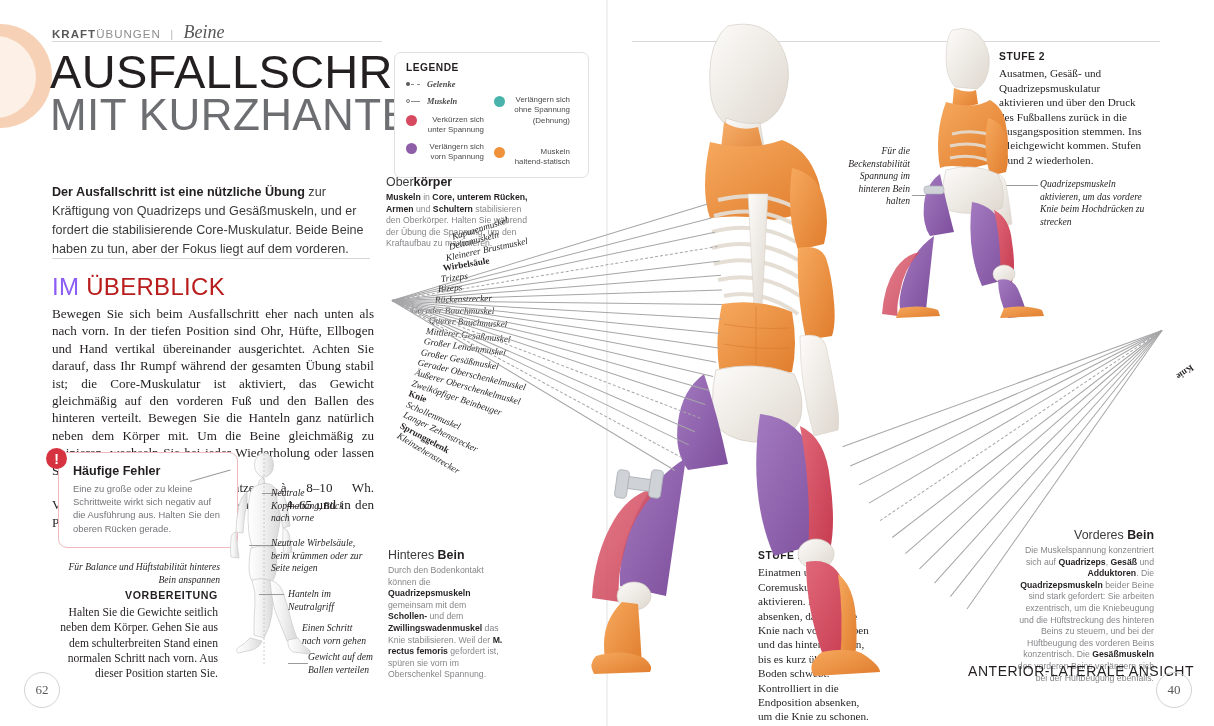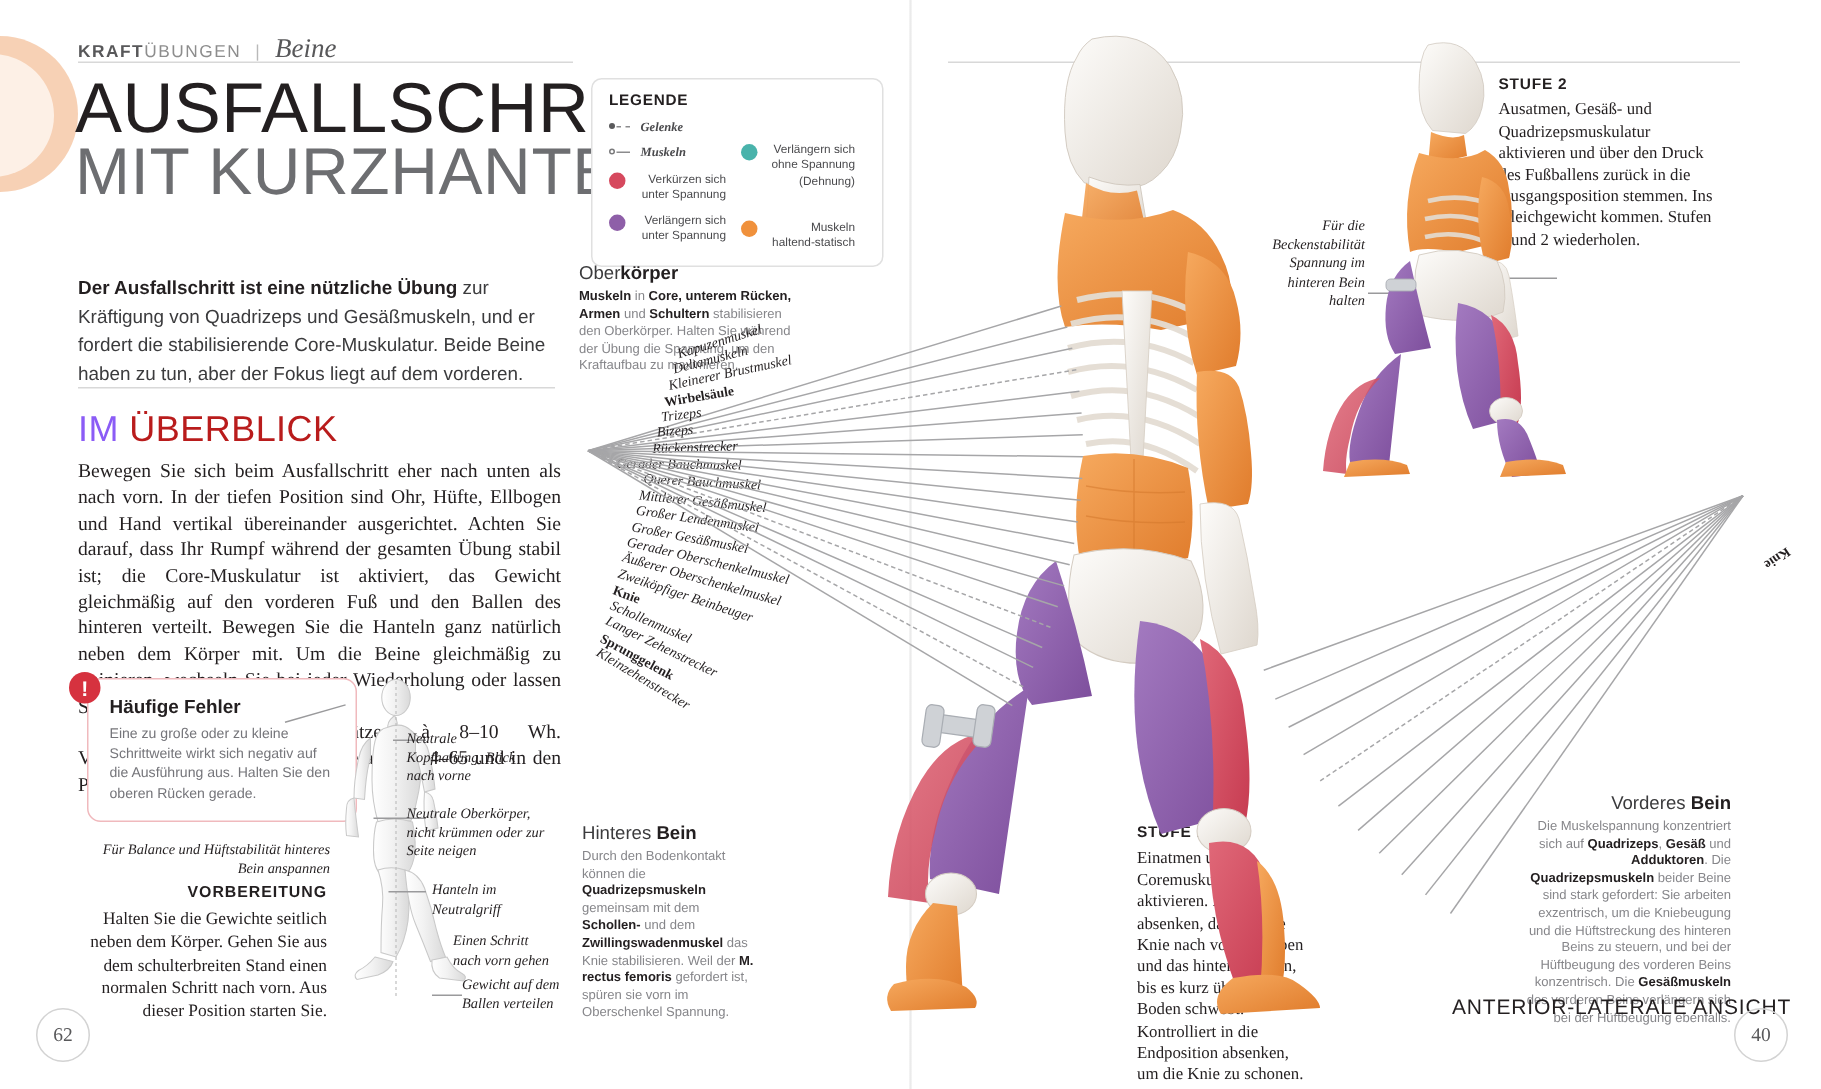--- a/index.html
+++ b/index.html
@@ -236,21 +236,21 @@
       </g>
     </svg>
   </div>
   <div class="leader" style="left:262px;top:493px;width:22px;"></div>
   <div class="leader" style="left:249px;top:545px;width:35px;"></div>
   <div class="leader" style="left:259px;top:594px;width:25px;"></div>
   <div class="leader" style="left:190px;top:481px;width:42px;transform:rotate(-16deg);transform-origin:left center;"></div>
   <div class="leader" style="left:288px;top:663px;width:20px;"></div>
 
   <div class="ann" style="left:271px;top:487px;width:84px;">Neutrale Kopfhaltung, Blick nach vorne</div>
-  <div class="ann" style="left:271px;top:537px;width:96px;">Neutrale Oberkörper, nicht krümmen oder zur Seite neigen</div>
+  <div class="ann" style="left:271px;top:537px;width:96px;">Neutrale Wirbelsäule, beim krümmen oder zur Seite neigen</div>
   <div class="ann" style="left:288px;top:588px;width:82px;">Hanteln im Neutralgriff</div>
   <div class="ann" style="left:302px;top:622px;width:66px;">Einen Schritt nach vorn gehen</div>
   <div class="ann" style="left:58px;top:561px;width:162px;text-align:right;">Für Balance und Hüftstabilität hinteres Bein anspannen</div>
   <div class="ann" style="left:308px;top:651px;width:68px;">Gewicht auf dem Ballen verteilen</div>
 
   <div class="prep">
     <span class="hd">VORBEREITUNG</span>
     <span>Halten Sie die Gewichte seitlich neben dem Körper. Gehen Sie aus dem schulterbreiten Stand einen normalen Schritt nach vorn. Aus dieser Position starten Sie.</span>
   </div>
 
@@ -271,21 +271,21 @@
               <span class="solid"></span>
             </span>
           <span class="txt it">Muskeln</span>
         </div>
         <div class="lrow">
           <span class="dot" style="background:#d6495e"></span>
           <span class="txt">Verkürzen sich unter Spannung</span>
         </div>
         <div class="lrow">
           <span class="dot" style="background:#8e5fa8"></span>
-          <span class="txt">Verlängern sich unter Spannung</span>
+          <span class="txt">Verlängern sich vorn Spannung</span>
         </div>
       </div>
       <div class="legend-col c2" style="padding-top:15px;">
         <div class="lrow">
           <span class="dot" style="background:#49b3ab"></span>
           <span class="txt">Verlängern sich ohne Spannung (Dehnung)</span>
         </div>
         <div class="lrow" style="margin-top:14px;">
           <span class="dot" style="background:#f0913c"></span>
           <span class="txt">Muskeln haltend-statisch</span>
@@ -313,20 +313,21 @@
     <span class="hd">STUFE 1</span>
     <span>Einatmen und die Coremuskulatur aktivieren. Hüfte absenken, das vordere Knie nach vorn schieben und das hintere beugen, bis es kurz über dem Boden schwebt. Kontrolliert in die Endposition absenken, um die Knie zu schonen. 1 Sek. im Ausfallschritt bleiben.</span>
   </div>
   <div class="stufe" style="left:999px;top:50px;width:144px;">
     <span class="hd">STUFE 2</span>
     <span>Ausatmen, Gesäß- und Quadrizepsmuskulatur aktivieren und über den Druck des Fußballens zurück in die Ausgangsposition stemmen. Ins Gleichgewicht kommen. Stufen 1 und 2 wiederholen.</span>
   </div>
 
   <div class="ann" style="left:838px;top:145px;width:72px;text-align:right;">Für die Beckenstabilität Spannung im hinteren Bein halten</div>
   <div class="leader" style="left:912px;top:195px;width:36px;"></div>
+  <div class="ann" style="left:1040px;top:178px;width:108px;">Quadrizepsmuskeln aktivieren, um das vordere Knie beim Hochdrücken zu strecken</div>
   <div class="leader" style="left:1000px;top:185px;width:38px;"></div>
 
   <div class="view-label">ANTERIOR-LATERALE ANSICHT</div>
 
   <div class="art" style="left:600px;top:18px;">
     <svg width="420" height="660" viewBox="0 0 420 660">
       <defs>
         <linearGradient id="bone" x1="0" y1="0" x2="1" y2="1">
           <stop offset="0%" stop-color="#fdfcfa"></stop>
             <stop offset="100%" stop-color="#ded7ce"></stop>

